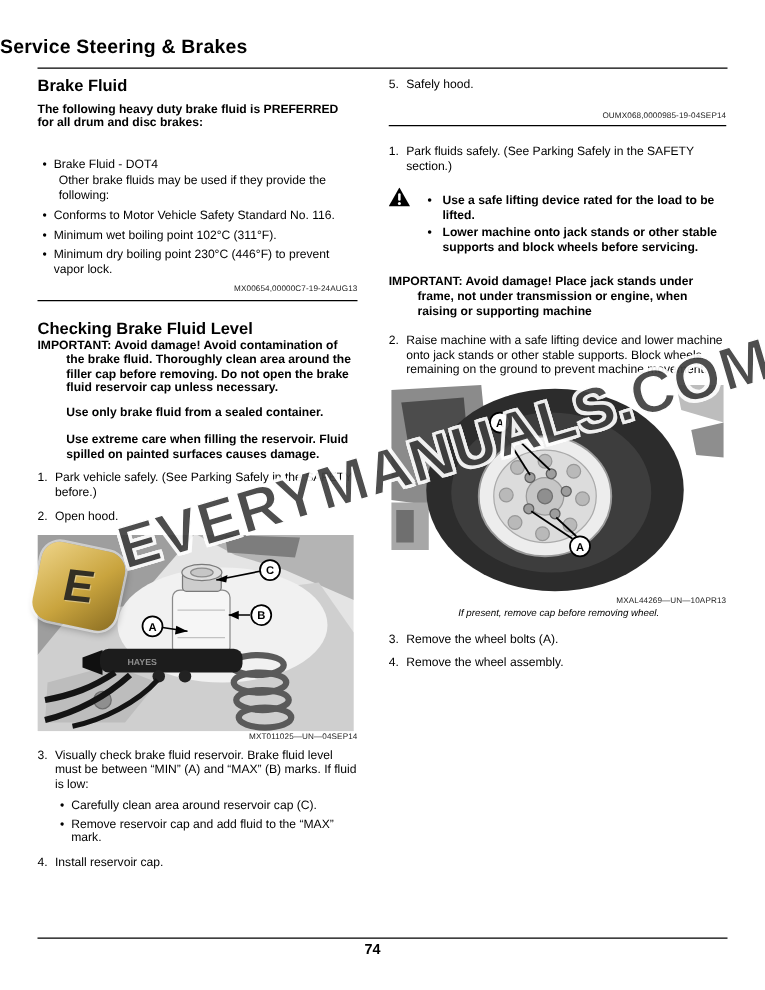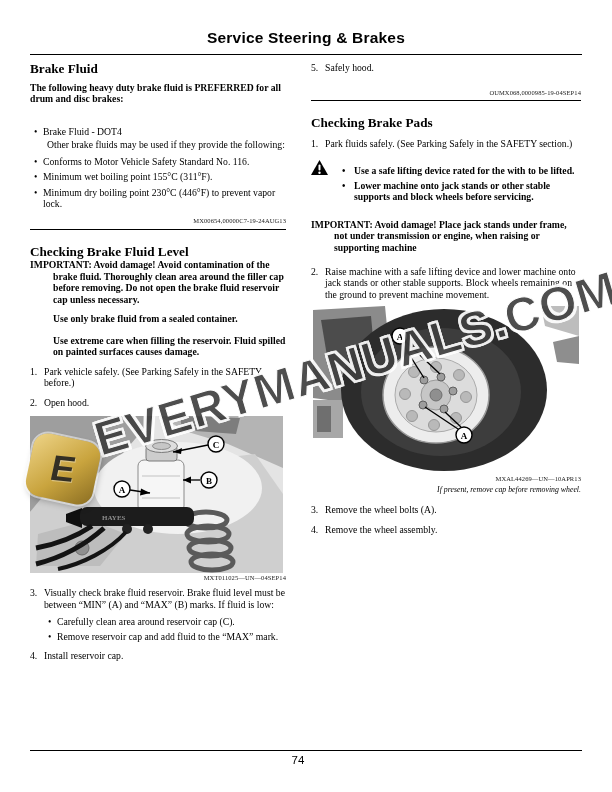--- a/index.html
+++ b/index.html
@@ -1,24 +1,24 @@
 <!DOCTYPE html>
 <html><head>
 <meta charset="utf-8">
 <style>
   html,body { margin:0; padding:0; background:#fff; }
   .page {
     position:relative; width:612px; height:792px; background:#ffffff;
     font-family:"Liberation Sans", sans-serif; color:#000; overflow:hidden;
   }
-  .header-title { position:absolute; top:29px; left:0; right:0; text-align:center;
+  .header-title { position:absolute; top:29px; left:0; right:0; text-align:left;
     font-size:15.5px; font-weight:bold; letter-spacing:.2px; }
   .header-rule { position:absolute; top:54px; left:30px; width:552px; border-top:1.6px solid #000; }
 
-  .col { position:absolute; top:62px; font-size:9.7px; line-height:1.19;font-family:Liberation Serif, serif; }
+  .col { position:absolute; top:62px; font-size:9.7px; line-height:1.19; }
   .col-left  { left:30px;  width:256px; }
   .col-right { left:311px; width:270px; }
 
   h2 { font-size:13.2px; font-weight:bold; margin:0 0 5px 0; line-height:1.1; }
   p { margin:0; }
   .intro { font-weight:bold; margin:0 0 21px 0; }
 
   .bullet { display:flex; margin:0 0 2px 0; }
   .bullet::before { content:"\2022"; width:13px; flex:none; padding-left:4px; box-sizing:border-box; }
   .bullet .txt { flex:1; }
@@ -40,28 +40,28 @@
   .caution { display:flex; margin:2px 0 13px 0; }
   .caution-icon { width:17px; flex:none; padding-top:1px; }
   .caution-body { flex:1; font-weight:bold; padding-left:4px; }
   .cbullets { margin-top:6px; padding-left:10px; }
   .cbullet { display:flex; margin-bottom:3px; }
   .cbullet::before { content:"\2022"; width:12px; flex:none; }
 
   .figure { margin:2px 0 0 0; }
   .figure svg { display:block; }
   .fig-code { font-size:6.5px; text-align:right; color:#1a1a1a; margin-top:1px; letter-spacing:.1px; }
-  .fig-caption { font-size:7.8px; font-style:italic; text-align:right; margin-top:2px; }
+  .fig-caption { font-size:7.8px; font-style:italic; text-align:center; margin-top:2px; }
 
   .sub-bullets { margin:0 0 8px 14px; }
   .sub-bullets .bullet { margin-bottom:3px; }
 
   .footer-rule { position:absolute; top:750px; left:30px; width:552px; border-top:1.1px solid #000; }
   .page-number { position:absolute; top:754px; left:0; right:16px; text-align:center;
-    font-size:11.5px; font-weight:normal; }
+    font-size:11.5px; font-weight:bold; }
 
   
   .wm-text {
     position:absolute; left:96px; top:413px; white-space:nowrap;
     transform:rotate(-16.5deg); transform-origin:left center;
     font-size:48px; font-weight:bold; letter-spacing:1px; color:#3f3f3f;
     -webkit-text-stroke:1px #ffffff;
     text-shadow:-2px -2px 0 #fff, 2px -2px 0 #fff, -2px 2px 0 #fff, 2px 2px 0 #fff,
                  0 -2px 0 #fff, 0 2px 0 #fff, -2px 0 0 #fff, 2px 0 0 #fff;
     opacity:.92; z-index:50;
@@ -92,21 +92,21 @@
     <p class="intro">The following heavy duty brake fluid is PREFERRED for all drum and disc brakes:</p>
 
     <div class="bullet">
       <span class="txt">Brake Fluid - DOT4</span>
     </div>
     <p class="sub-indent">Other brake fluids may be used if they provide the following:</p>
     <div class="bullet gap2">
       <span class="txt">Conforms to Motor Vehicle Safety Standard No. 116.</span>
     </div>
     <div class="bullet gap2">
-      <span class="txt">Minimum wet boiling point 155°C (311°F).</span>
+      <span class="txt">Minimum wet boiling point 102°C (311°F).</span>
     </div>
     <div class="bullet">
       <span class="txt">Minimum dry boiling point 230°C (446°F) to prevent vapor lock.</span>
     </div>
 
     <div class="code">MX00654,00000C7-19-24AUG13</div>
     <div class="rule"></div>
 
     <h2 style="margin-bottom:0">Checking Brake Fluid Level</h2>
 
@@ -202,39 +202,38 @@
 
   <div class="col col-right">
 
     <div class="step" style="margin-bottom:15px">
       <span class="num">5.</span>
       <span class="txt">Safely hood.</span>
     </div>
     <div class="code">OUMX068,0000985-19-04SEP14</div>
     <div class="rule"></div>
 
-    <h2 style="margin-bottom:7px">Checking Brake Pads</h2>
 
     <div class="step" style="margin-bottom:10px">
       <span class="num">1.</span>
       <span class="txt">Park fluids safely. (See Parking Safely in the SAFETY section.)</span>
     </div>
 
     <div class="caution">
       <span class="caution-icon">
         <svg width="17" height="16" viewBox="0 0 17 16">
           <polygon points="8.5,0 17,15 0,15" fill="#000"></polygon>
           <rect x="7.5" y="4.5" width="2" height="6" rx="1" fill="#fff"></rect>
           <circle cx="8.5" cy="12.7" r="1.2" fill="#fff"></circle>
         </svg>
       </span>
       <div class="caution-body">
         <div class="cbullets">
           <div class="cbullet">
-            <span class="txt">Use a safe lifting device rated for the with to be lifted.</span>
+            <span class="txt">Use a safe lifting device rated for the load to be lifted.</span>
           </div>
           <div class="cbullet">
             <span class="txt">Lower machine onto jack stands or other stable supports and block wheels before servicing.</span>
           </div>
         </div>
       </div>
     </div>
 
     <p class="imp-first" style="margin-bottom:12px">IMPORTANT: Avoid damage! Place jack stands under frame, not under transmission or engine, when raising or supporting machine</p>
 

